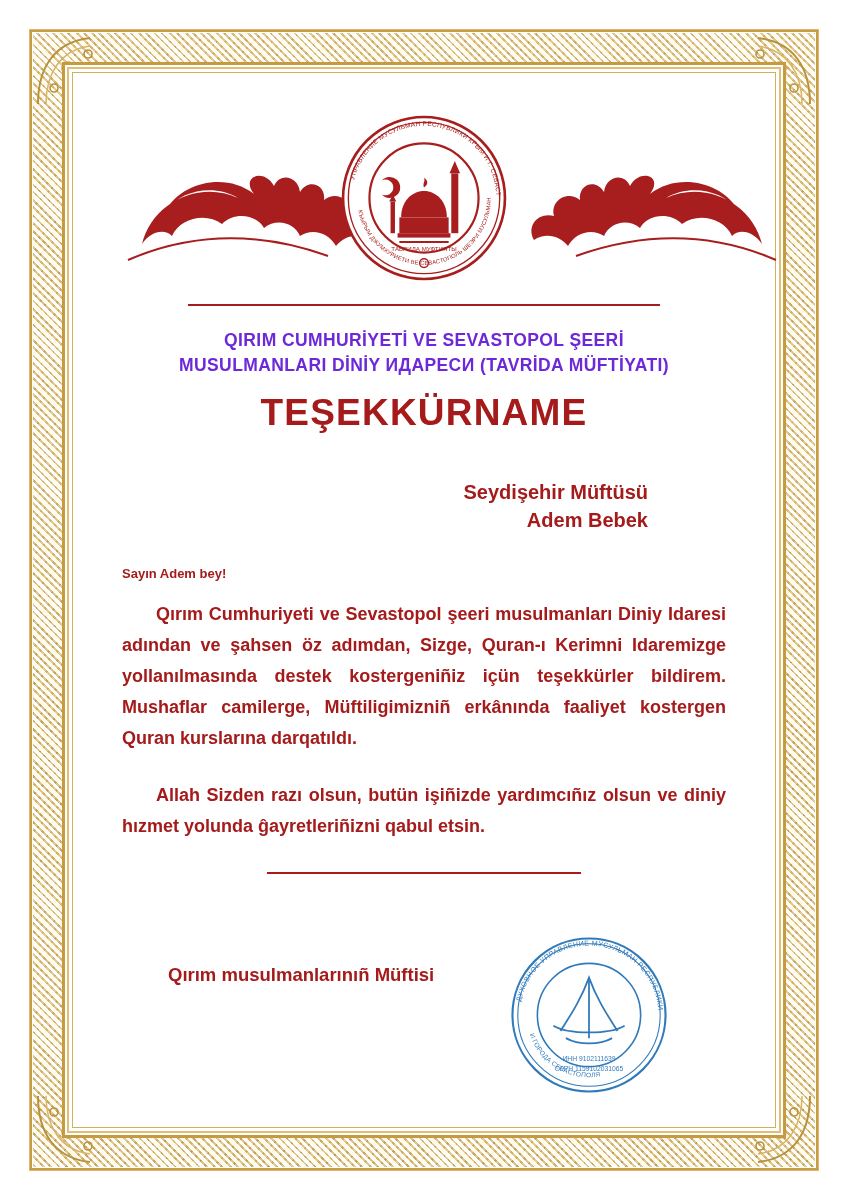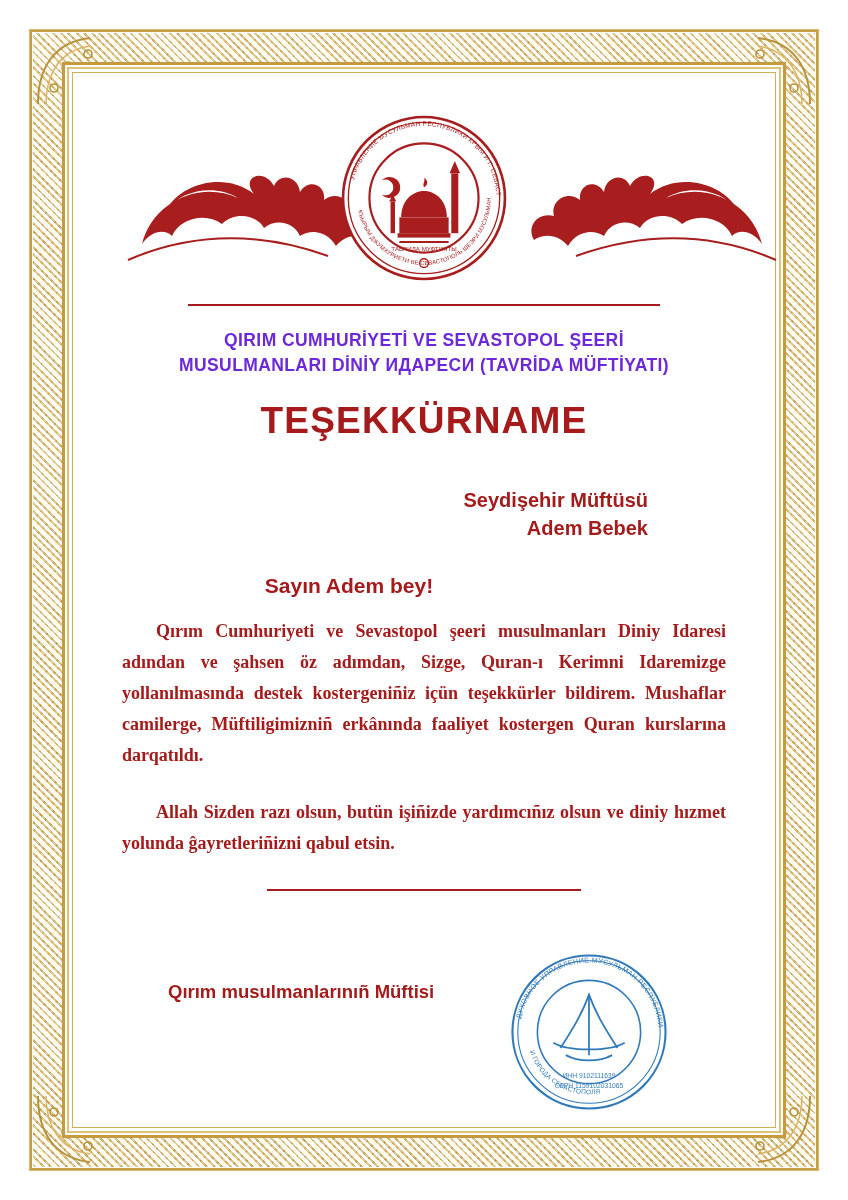--- a/index.html
+++ b/index.html
@@ -152,51 +152,49 @@
     line-height: 25px;
   }
   .org-wrap { margin-top: 22px; }
 
   .title {
     text-align: center;
     color: #a51b1b;
     font-weight: bold;
     font-size: 37px;
     letter-spacing: 1.2px;
-    margin-top: 22px;
+    margin-top: 14px;
   }
 
   .addressee {
     margin-top: 44px;
     text-align: right;
     color: #a51b1b;
     font-weight: bold;
     font-size: 20px;
     line-height: 28px;
     padding-right: 78px;
   }
 
   .salutation {
     margin-top: 32px;
-    text-align: center;
-    color: #a51b1b;
-    font-weight: bold;
-    font-size: 21px;
+    color: #a51b1b;
+    font-weight: bold;
+    font-size: 13px;
     padding-right: 150px;
   }
 
   .body-par {
     margin-top: 18px;
     color: #a51b1b;
     font-size: 18px;
     line-height: 31px;
     text-align: justify;
     text-indent: 34px;
     font-weight: 600;
-    font-family: Liberation Serif, serif;
   }
   .body-par.second { margin-top: 26px; }
 
   .rule-bottom {
     width: 52%;
     margin: 30px auto 0 auto;
     height: 2px;
     background: #a61c1c;
   }
 

